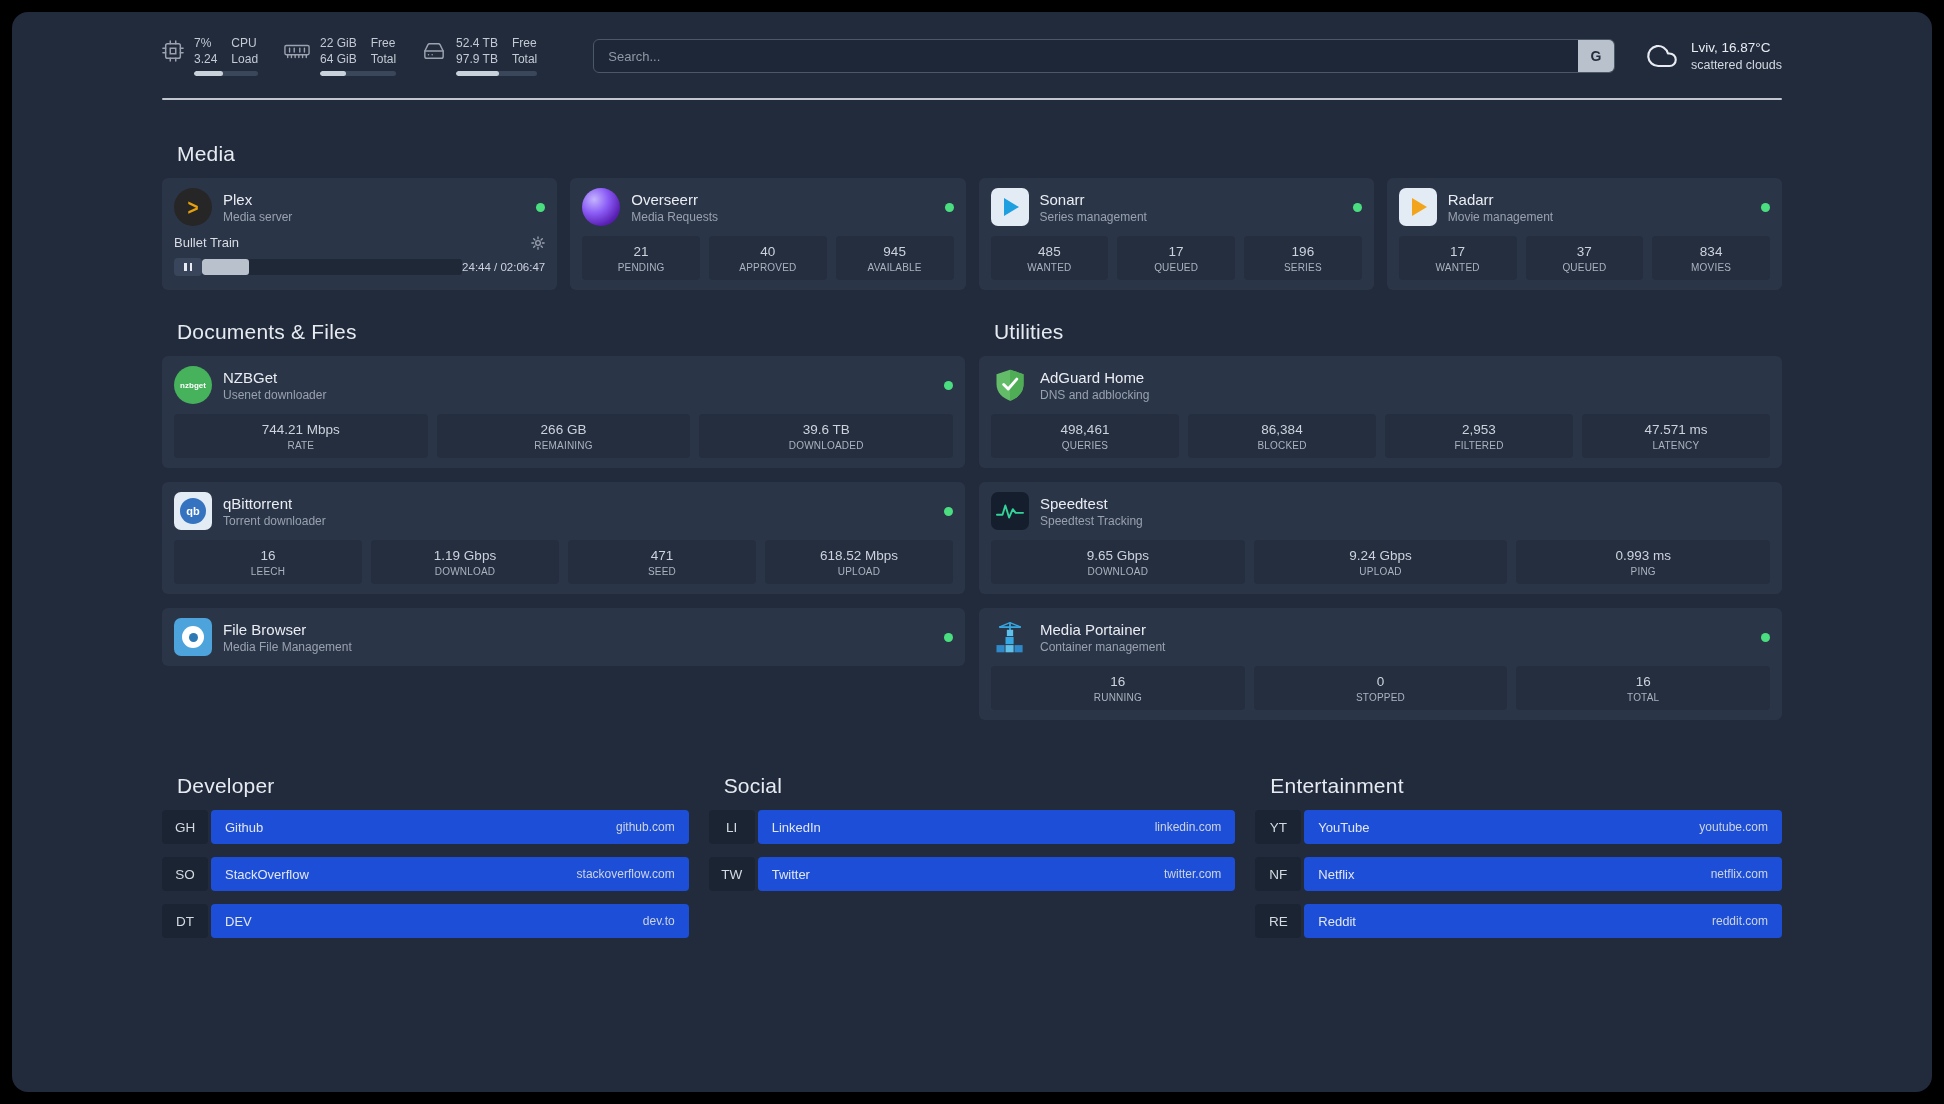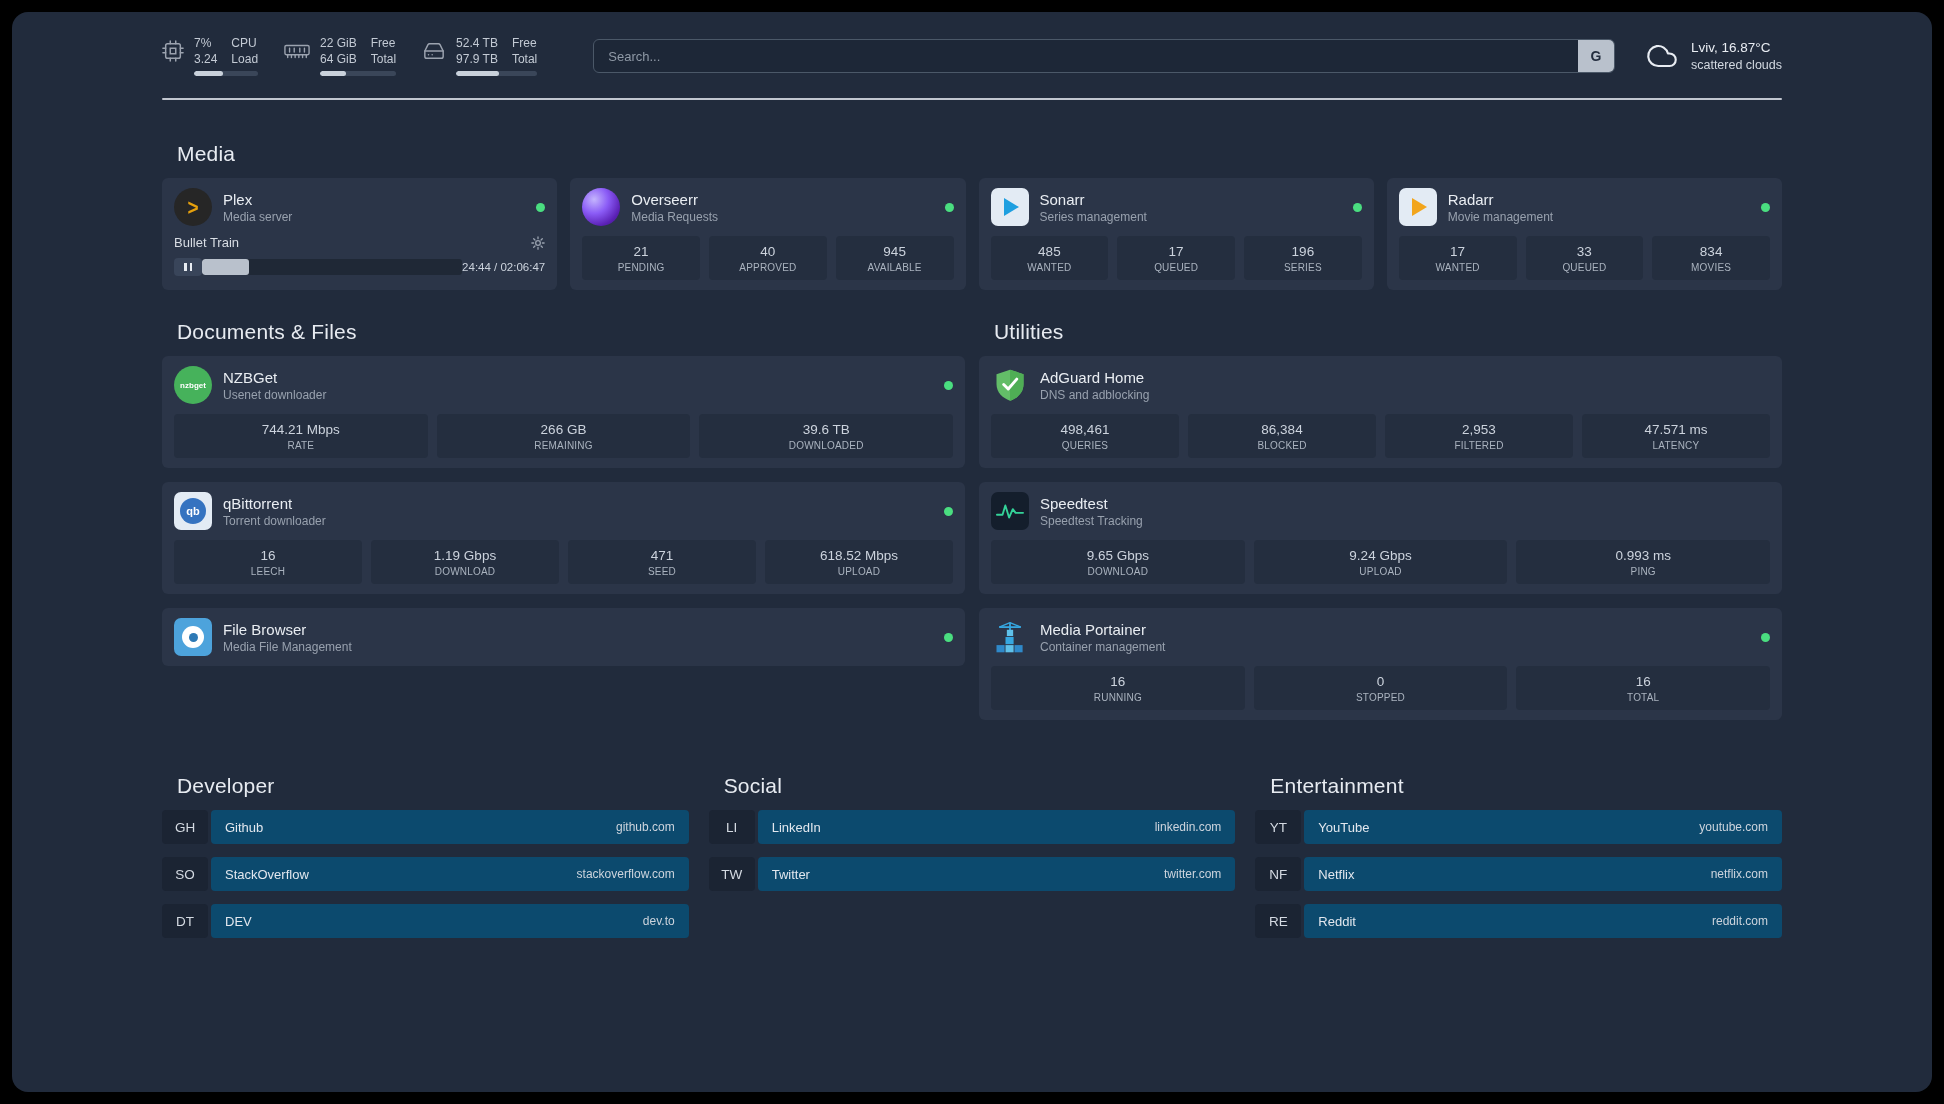--- a/index.html
+++ b/index.html
@@ -86,21 +86,21 @@
 
   
   .cols { display:grid; grid-template-columns:1fr 1fr; gap:4px 14px; margin-top:30px; align-items:start; }
   .col .card { margin-bottom:14px; }
 
   
   .bookmarks { display:grid; grid-template-columns:repeat(3, 1fr); gap:0 20px; margin-top:40px; align-items:start; }
   .bm { display:flex; align-items:stretch; height:34px; margin-bottom:13px; cursor:pointer; }
   .bm-abbr { width:46px; flex:none; background:#1b2433; border-radius:4px; display:flex; align-items:center;
              justify-content:center; color:#d4dae2; font-size:13.5px; }
-  .bm-bar { flex:1; background:#0c4a6e; border-radius:4px; margin-left:3px; display:flex; align-items:center;
+  .bm-bar { flex:1; background:#1d4ed8; border-radius:4px; margin-left:3px; display:flex; align-items:center;
             justify-content:space-between; padding:0 14px; min-width:0; }
   .bm-name { font-size:13px; color:#e2e7ee; }
   .bm-url { font-size:12px; color:#cdd4dd; }
 </style>
 </head>
 <body>
 
 <div class="screen">
   <div class="container">
 
@@ -294,21 +294,21 @@
               <span class="app-sub">Movie management</span>
             </div>
             <span class="dot"></span>
           </div>
           <div class="stats">
             <div class="stat">
               <div class="stat-val">17</div>
               <div class="stat-lab">WANTED</div>
             </div>
             <div class="stat">
-              <div class="stat-val">33</div>
+              <div class="stat-val">37</div>
               <div class="stat-lab">QUEUED</div>
             </div>
             <div class="stat">
               <div class="stat-val">834</div>
               <div class="stat-lab">MOVIES</div>
             </div>
           </div>
         </div>
 
       </div>

